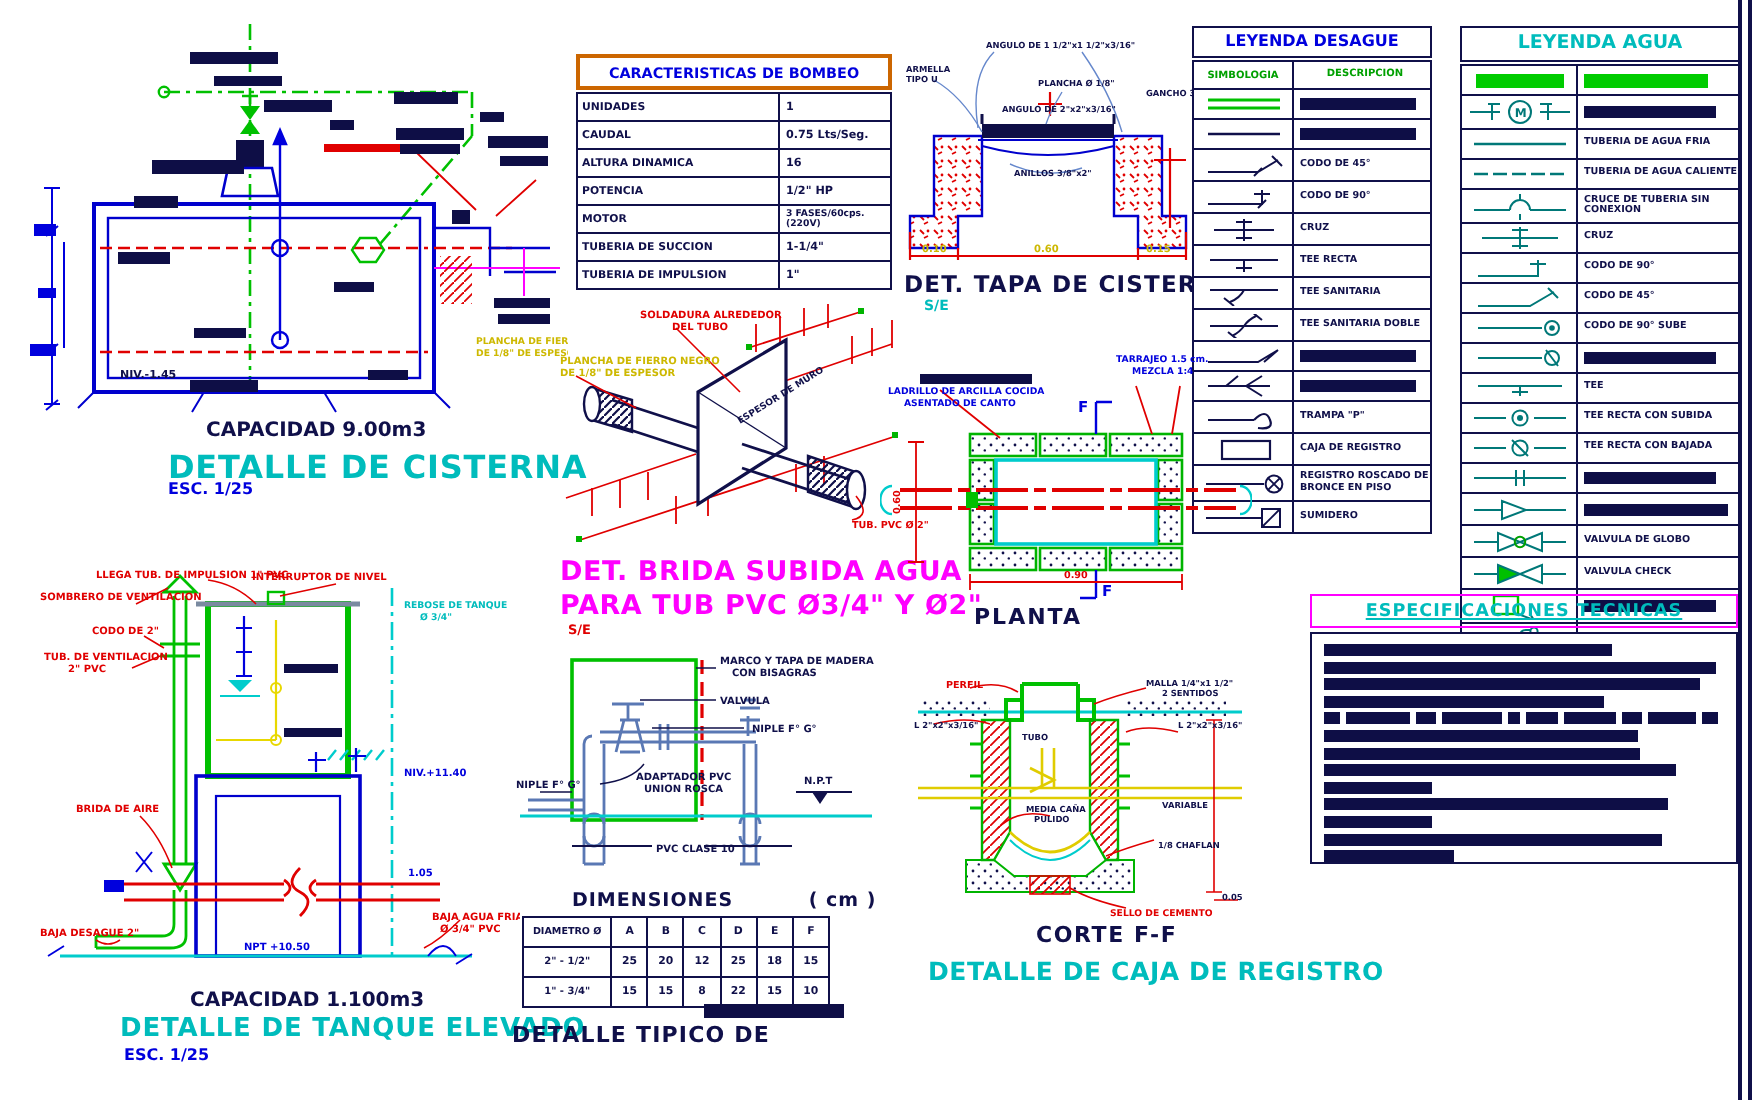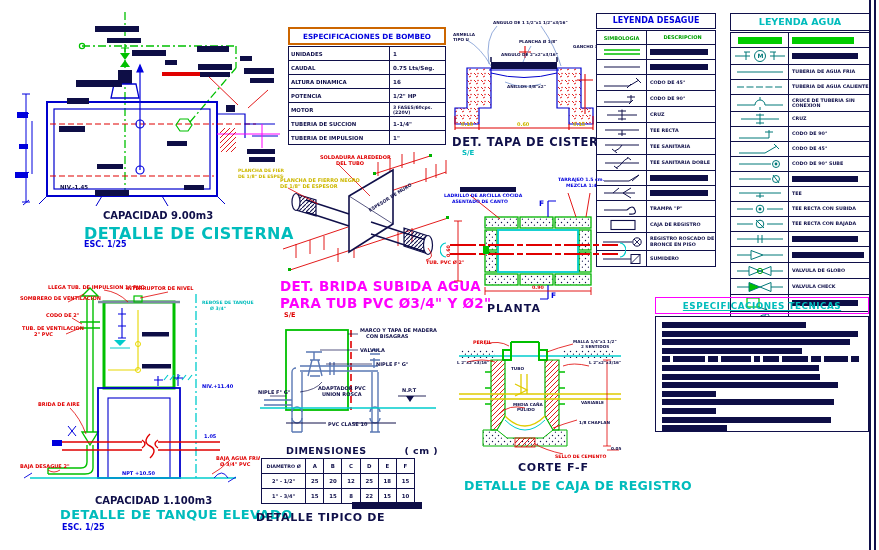--- a/index.html
+++ b/index.html
@@ -131,21 +131,21 @@
   <text x="48" y="183" font-size="5.5" font-weight="bold" fill="#10104a">NIV.-1.45</text>
   <text x="226" y="166" font-size="4.6" font-weight="bold" fill="#cdb800">PLANCHA DE FIERRO</text>
   <text x="226" y="172" font-size="4.6" font-weight="bold" fill="#cdb800">DE 1/8" DE ESPESOR</text>
 </svg>
 <div class="t b navy" style="left:103px;top:211px;font-size:10px;">CAPACIDAD 9.00m3</div>
 <div class="t b cyan" style="left:84px;top:226px;font-size:16px;letter-spacing:0.4px;">DETALLE DE CISTERNA</div>
 <div class="t b blue" style="left:84px;top:241px;font-size:8px;">ESC. 1/25</div>
 
 <div class="abs" style="left:288px;top:27px;width:158px;">
   <div style="border:2px solid #cc6600;height:14px;display:flex;align-items:center;justify-content:center;">
-    <span class="b blue" style="font-size:7.2px;">ESPECIFICACIONES DE BOMBEO</span>
+    <span class="b blue" style="font-size:7.2px;">CARACTERISTICAS DE BOMBEO</span>
   </div>
   <table class="dtab" style="width:158px;margin-top:1px;">
     <tbody>
       <tr>
           <td style="width:97px;height:11px;font-size:5.4px;padding-left:2px;">UNIDADES</td>
           <td style="font-size:5.6px;padding-left:3px;">1</td>
         </tr>
       <tr>
           <td style="height:11px;font-size:5.4px;padding-left:2px;">CAUDAL</td>
           <td style="font-size:5.6px;padding-left:3px;">0.75 Lts/Seg.</td>

